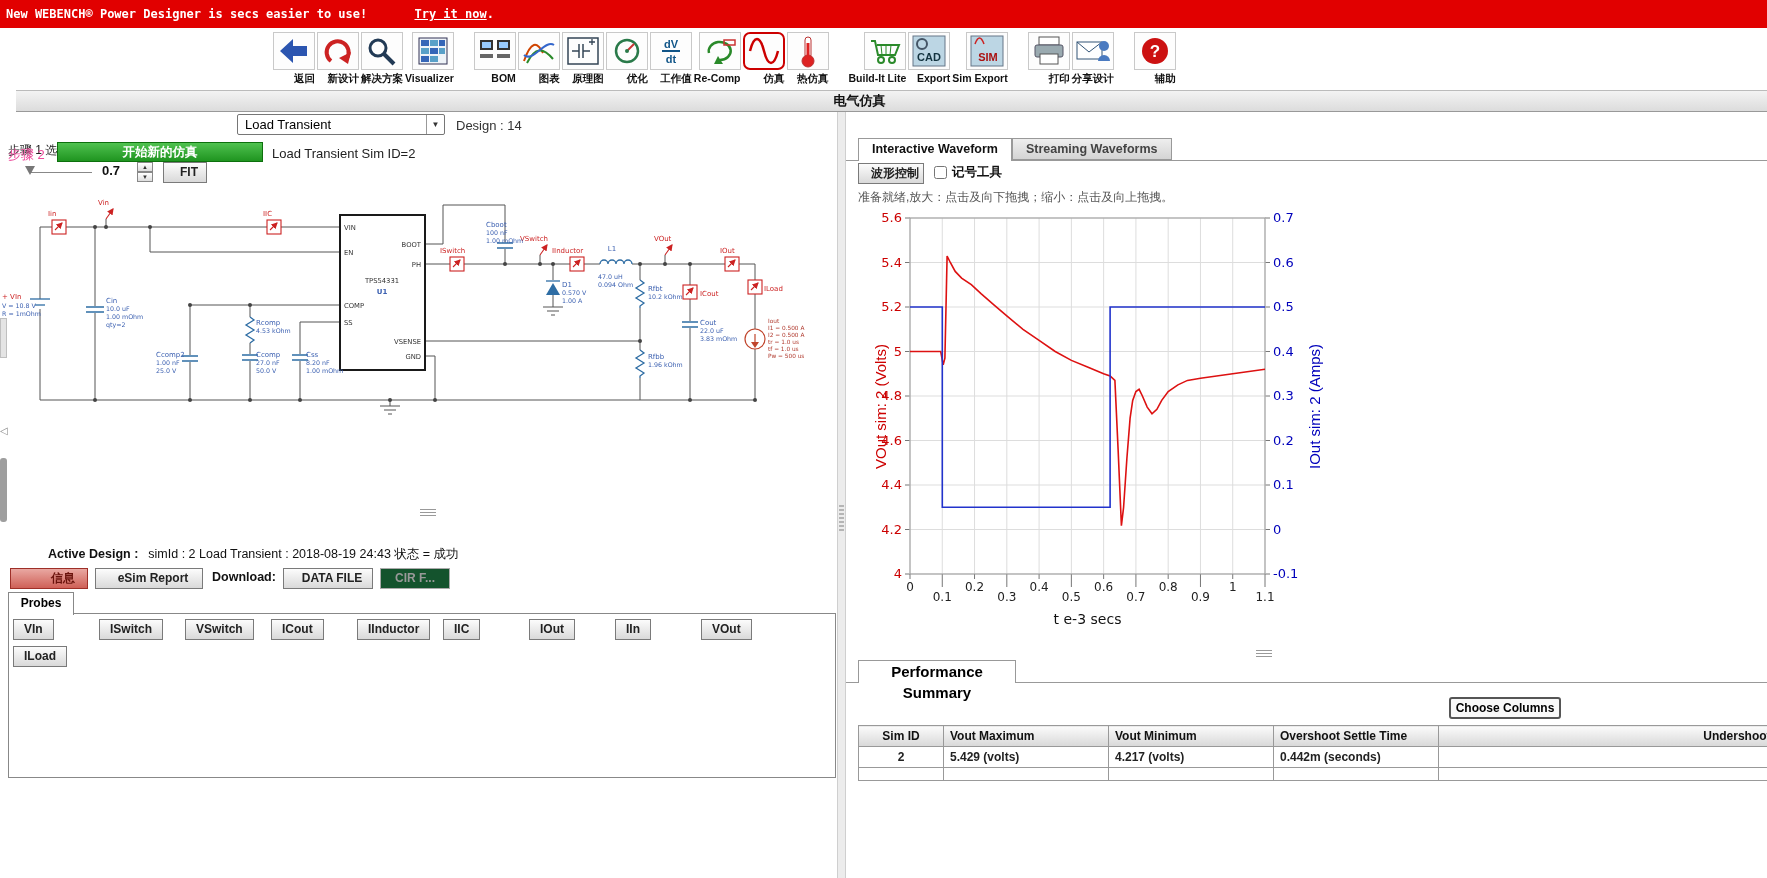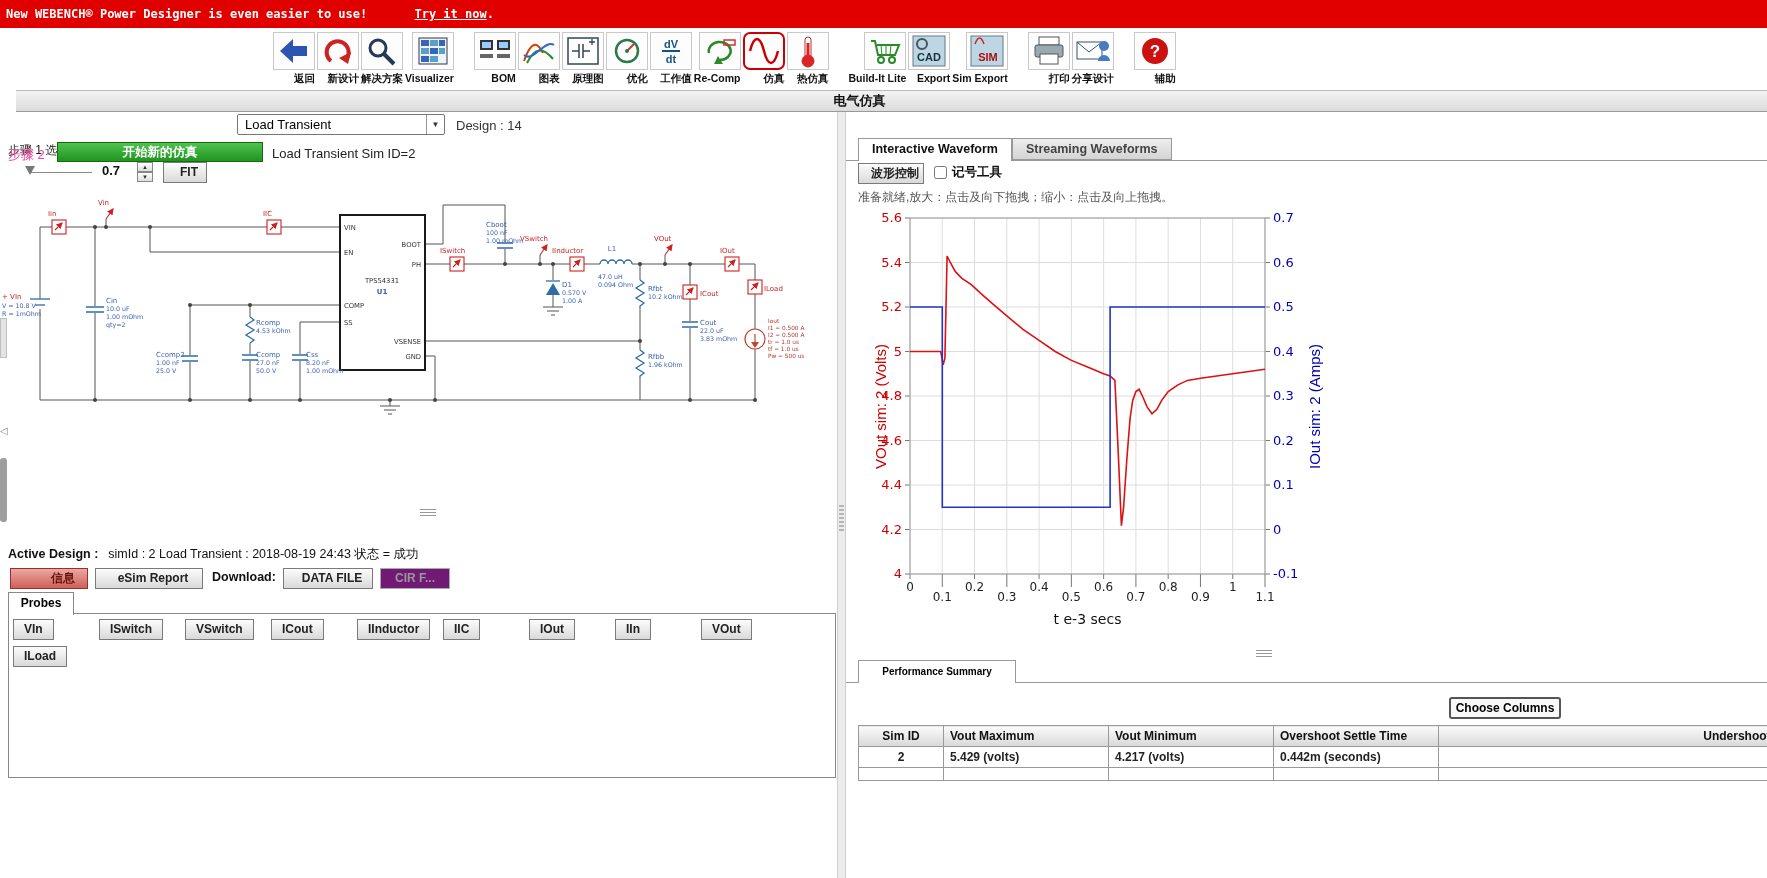--- a/index.html
+++ b/index.html
@@ -62,28 +62,28 @@
   .tr{fill:#cc2222;font-size:7px;}
   .tp{fill:#333;font-size:6.8px;}
   .trs{fill:#b03a2e;font-size:5.8px;}
   .left-grip{position:absolute;top:318px;left:0;width:7px;height:40px;background:#e4e4e4;border:1px solid #bfbfbf;box-sizing:border-box;cursor:pointer;}
   .left-collapse{position:absolute;top:425px;left:0;font-size:10px;color:#888;cursor:pointer;}
   .schem-vthumb{position:absolute;top:458px;left:0;width:7px;height:64px;background:#9e9e9e;border-radius:3px;cursor:pointer;}
   .schem-grip{position:absolute;top:509px;left:420px;width:16px;height:7px;cursor:pointer;
     background:repeating-linear-gradient(180deg,#999 0 1px,transparent 1px 3px);}
   
   .active-design{position:absolute;top:546px;left:8px;font-size:12.5px;color:#111;}
-  .active-design b{margin-right:10px;}
+  .active-design b{margin-right:10px;margin-left:40px;}
   .info-btn{position:absolute;top:568px;left:10px;width:78px;height:21px;
     background:linear-gradient(#e9a8a2,#cf6057);border:1px solid #9e2f28;color:#6a120c;
     font-weight:bold;font-size:12px;text-align:center;line-height:19px;box-sizing:border-box;cursor:pointer;padding-left:28px;}
   .esim-btn{position:absolute;top:568px;left:95px;width:108px;height:21px;}
   .download-label{position:absolute;top:570px;left:212px;font-size:12.5px;font-weight:bold;color:#111;}
   .datafile-btn{position:absolute;top:568px;left:283px;width:90px;height:21px;}
-  .cir-btn{position:absolute;top:568px;left:380px;width:70px;height:21px;background:#701a75;
+  .cir-btn{position:absolute;top:568px;left:380px;width:70px;height:21px;background:#14532d;
     border:1px solid #aaa;color:#999;font-weight:bold;font-size:12px;text-align:center;line-height:19px;
     box-sizing:border-box;}
   
   .probes-tab{position:absolute;top:592px;left:8px;width:64px;height:22px;border:1px solid #888;
     border-bottom:none;background:#fff;font-weight:bold;font-size:12px;line-height:21px;text-align:center;z-index:2;cursor:pointer;}
   .probes-box{position:absolute;top:613px;left:8px;width:828px;height:165px;border:1px solid #888;
     box-sizing:border-box;background:#fff;}
   .probes-grid{display:grid;grid-template-columns:repeat(9,86px);row-gap:6px;padding:5px 0 0 4px;}
   .probe-btn{height:21px;padding:0 10px;width:max-content;}
   
@@ -104,39 +104,39 @@
   .chart-wrap{position:absolute;top:206px;left:860px;width:520px;height:440px;}
   .chart-wrap svg text{font-family:"DejaVu Sans",sans-serif;}
   .ylab{position:absolute;top:40px;height:320px;writing-mode:vertical-rl;transform:rotate(180deg);
     display:flex;align-items:center;justify-content:center;font-size:15px;white-space:nowrap;}
   .ylab-left{left:12px;color:#cc0000;}
   .ylab-right{left:446px;color:#0000bb;}
   .chart-grip{position:absolute;top:650px;left:1256px;width:16px;height:7px;cursor:pointer;
     background:repeating-linear-gradient(180deg,#999 0 1px,transparent 1px 3px);}
   
   .perf-tab{position:absolute;top:660px;left:858px;width:158px;height:23px;border:1px solid #999;
-    border-bottom:none;background:#fff;font-weight:bold;font-size:10px;line-height:21px;
+    border-bottom:none;background:#fff;font-weight:bold;font-size:15px;line-height:21px;
     text-align:center;z-index:2;box-sizing:border-box;cursor:pointer;}
   .perf-line{position:absolute;top:682px;left:846px;width:921px;height:1px;background:#999;}
   .choose-cols{position:absolute;top:697px;left:1449px;width:112px;height:22px;border:2px solid #555;
     border-radius:3px;background:#f8f8f8;font-weight:bold;font-size:12px;line-height:18px;
     text-align:center;box-sizing:border-box;cursor:pointer;}
   .table-wrap{position:absolute;top:725px;left:858px;width:909px;height:153px;overflow:hidden;}
   .perf-table{border-collapse:collapse;table-layout:fixed;width:1244px;}
   .perf-table th,.perf-table td{border:1px solid #999;height:20px;font-size:12px;padding:0 6px;
     overflow:hidden;white-space:nowrap;}
   .perf-table th{background:linear-gradient(#fbfbfb,#d8d8d8);font-weight:bold;color:#111;}
   .perf-table td{font-weight:bold;color:#222;}
   .ca{text-align:center;} .ra{text-align:left;}
   .empty-row td{height:12px;}
 </style>
 </head>
 <body>
 
-<div class="banner"><span>New WEBENCH® Power Designer is even easier to use! </span><span class="lnk">Try it now</span><span>.</span></div>
+<div class="banner"><span>New WEBENCH® Power Designer is secs easier to use! </span><span class="lnk">Try it now</span><span>.</span></div>
 <div class="red-chip"></div>
 
 <div class="toolbar">
   <div class="tbtn">
     <span class="ticon">
         <svg width="40" height="36">
           <path d="M33 13 H19 V6 L6 18 L19 30 V23 H33 Z" fill="#2b55b0"></path>
         </svg>
       </span>
     <span class="tlabel">返回</span>

